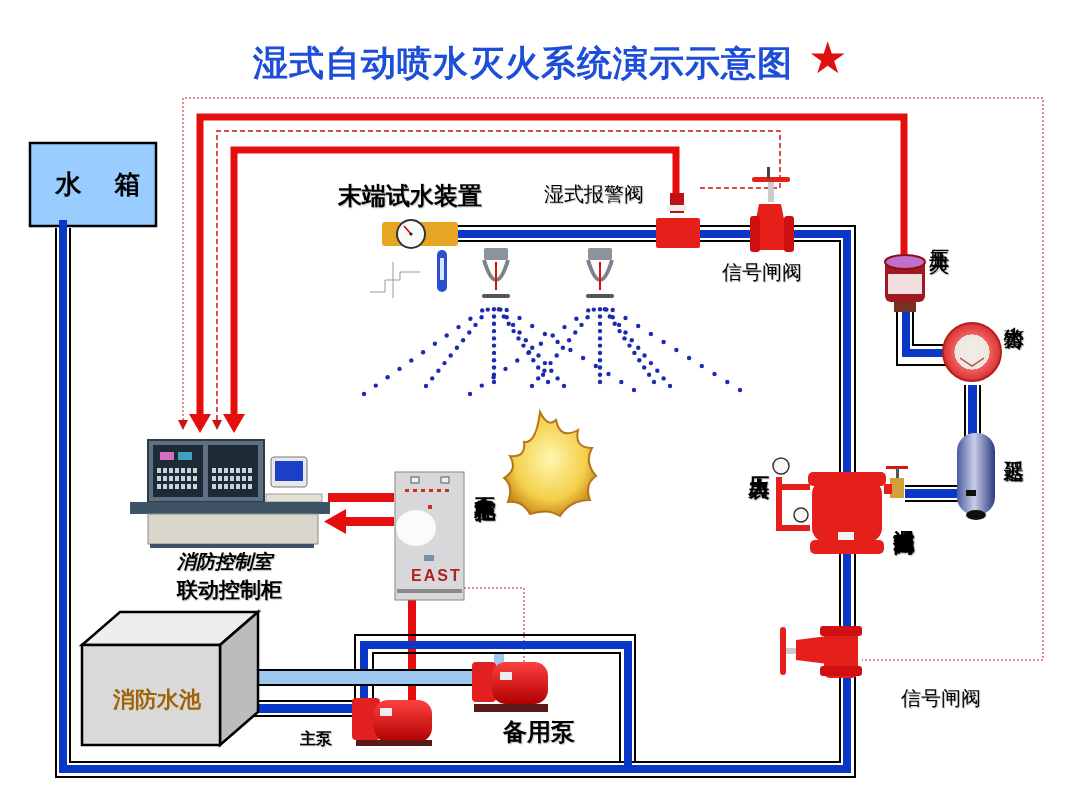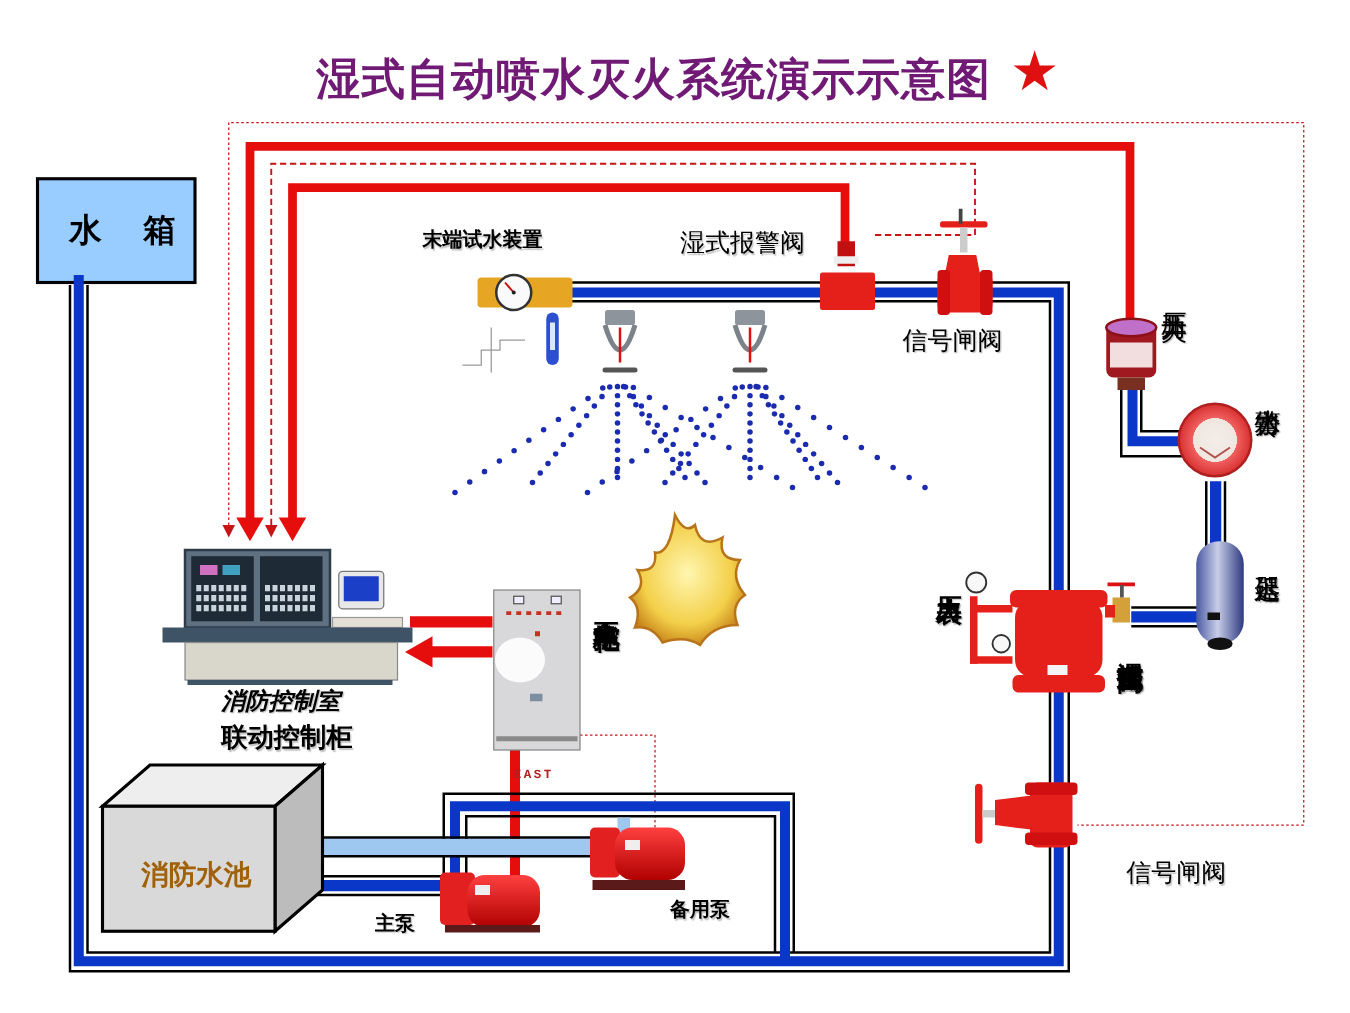--- a/index.html
+++ b/index.html
@@ -3,30 +3,30 @@
 <meta charset="utf-8">
 <style>
   html, body { margin: 0; padding: 0; background: #ffffff; }
   body { width: 1080px; height: 810px; position: relative; overflow: hidden;
          font-family: "DejaVu Sans", "Liberation Sans", sans-serif; }
   #stage { position: absolute; left: 0; top: 0; width: 1080px; height: 810px; }
   .lbl { position: absolute; color: #000; font-weight: bold; white-space: nowrap;
          text-shadow: 1px 1px 1px rgba(0,0,0,0.25); line-height: 1; }
   .vert { writing-mode: vertical-rl; text-orientation: upright; letter-spacing: 1px; }
   .title { position: absolute; left: 253px; top: 40px; font-size: 35px; font-weight: bold;
-           color: #701a75; letter-spacing: 1px; white-space: nowrap; }
+           color: #1d4ed8; letter-spacing: 1px; white-space: nowrap; }
   .star { position: absolute; left: 808px; top: 36px; font-size: 44px; color: #e01010; line-height: 1; }
   .tank-label { position: absolute; left: 30px; top: 143px; width: 148px; height: 83px;
                 display: flex; align-items: center; justify-content: center;
                 font-size: 26px; font-weight: bold; letter-spacing: 12px; color: #000; }
   .pool-label { position: absolute; left: 82px; top: 670px; width: 150px; height: 60px;
                 display: flex; align-items: center; justify-content: center;
                 font-size: 22px; font-weight: bold; color: #a16207; }
-  .east { position: absolute; left: 411px; top: 567px; font-family: Liberation Mono, monospace;
-          font-size: 10px; font-weight: bold; color: #b02020; letter-spacing: 2px; margin-top: 48px; }
+  .east { position: absolute; left: 411px; top: 567px; font-family: Liberation Sans, sans-serif;
+          font-size: 16px; font-weight: bold; color: #b02020; letter-spacing: 2px; }
 </style>
 </head>
 <body>
 
 <svg id="stage" viewBox="0 0 1080 810" xmlns="http://www.w3.org/2000/svg">
   <defs>
     <marker id="arrowBig" markerWidth="6" markerHeight="6" refX="3" refY="3" orient="auto" markerUnits="strokeWidth">
       <path d="M0,0 L6,3 L0,6 z" fill="#e60d0d"></path>
     </marker>
     <marker id="arrowSmall" markerWidth="8" markerHeight="8" refX="4" refY="4" orient="auto" markerUnits="strokeWidth">
@@ -443,31 +443,31 @@
     <rect x="820" y="626" width="42" height="10" rx="3" fill="#d01010"></rect>
     <rect x="820" y="666" width="42" height="10" rx="3" fill="#d01010"></rect>
   </g>
 </svg>
 
 <div class="title">湿式自动喷水灭火系统演示示意图</div>
 <div class="star">★</div>
 
 <div class="tank-label">水  箱</div>
 
-<div class="lbl" style="left:338px;top:184px;font-size:16px;">末端试水装置</div>
+<div class="lbl" style="left:338px;top:184px;font-size:24px;">末端试水装置</div>
 <div class="lbl" style="left:544px;top:184px;font-size:20px;font-weight:normal;">湿式报警阀</div>
 <div class="lbl" style="left:722px;top:262px;font-size:20px;font-weight:normal;">信号闸阀</div>
 
 <div class="lbl vert" style="left:928px;top:233px;font-size:21px;font-weight:normal;">压力开关</div>
 <div class="lbl vert" style="left:1003px;top:310px;font-size:21px;font-weight:normal;">水力警铃</div>
 <div class="lbl vert" style="left:1003px;top:443px;font-size:21px;font-weight:normal;">延迟器</div>
 <div class="lbl vert" style="left:748px;top:460px;font-size:21px;">压力表</div>
 <div class="lbl vert" style="left:893px;top:513px;font-size:21px;">湿式报警阀</div>
 <div class="lbl" style="left:901px;top:688px;font-size:20px;font-weight:normal;">信号闸阀</div>
 
 <div class="lbl" style="left:177px;top:552px;font-size:19px;font-style:italic;">消防控制室</div>
 <div class="lbl" style="left:177px;top:580px;font-size:21px;">联动控制柜</div>
 <div class="lbl vert" style="left:474px;top:480px;font-size:21px;">水泵电控柜</div>
 <div class="east">EAST</div>
 
 <div class="pool-label">消防水池</div>
 <div class="lbl" style="left:300px;top:731px;font-size:16px;">主泵</div>
-<div class="lbl" style="left:503px;top:720px;font-size:16px;margin-left:33px;">备用泵</div>
+<div class="lbl" style="left:503px;top:720px;font-size:24px;">备用泵</div>
 
 </body></html>

